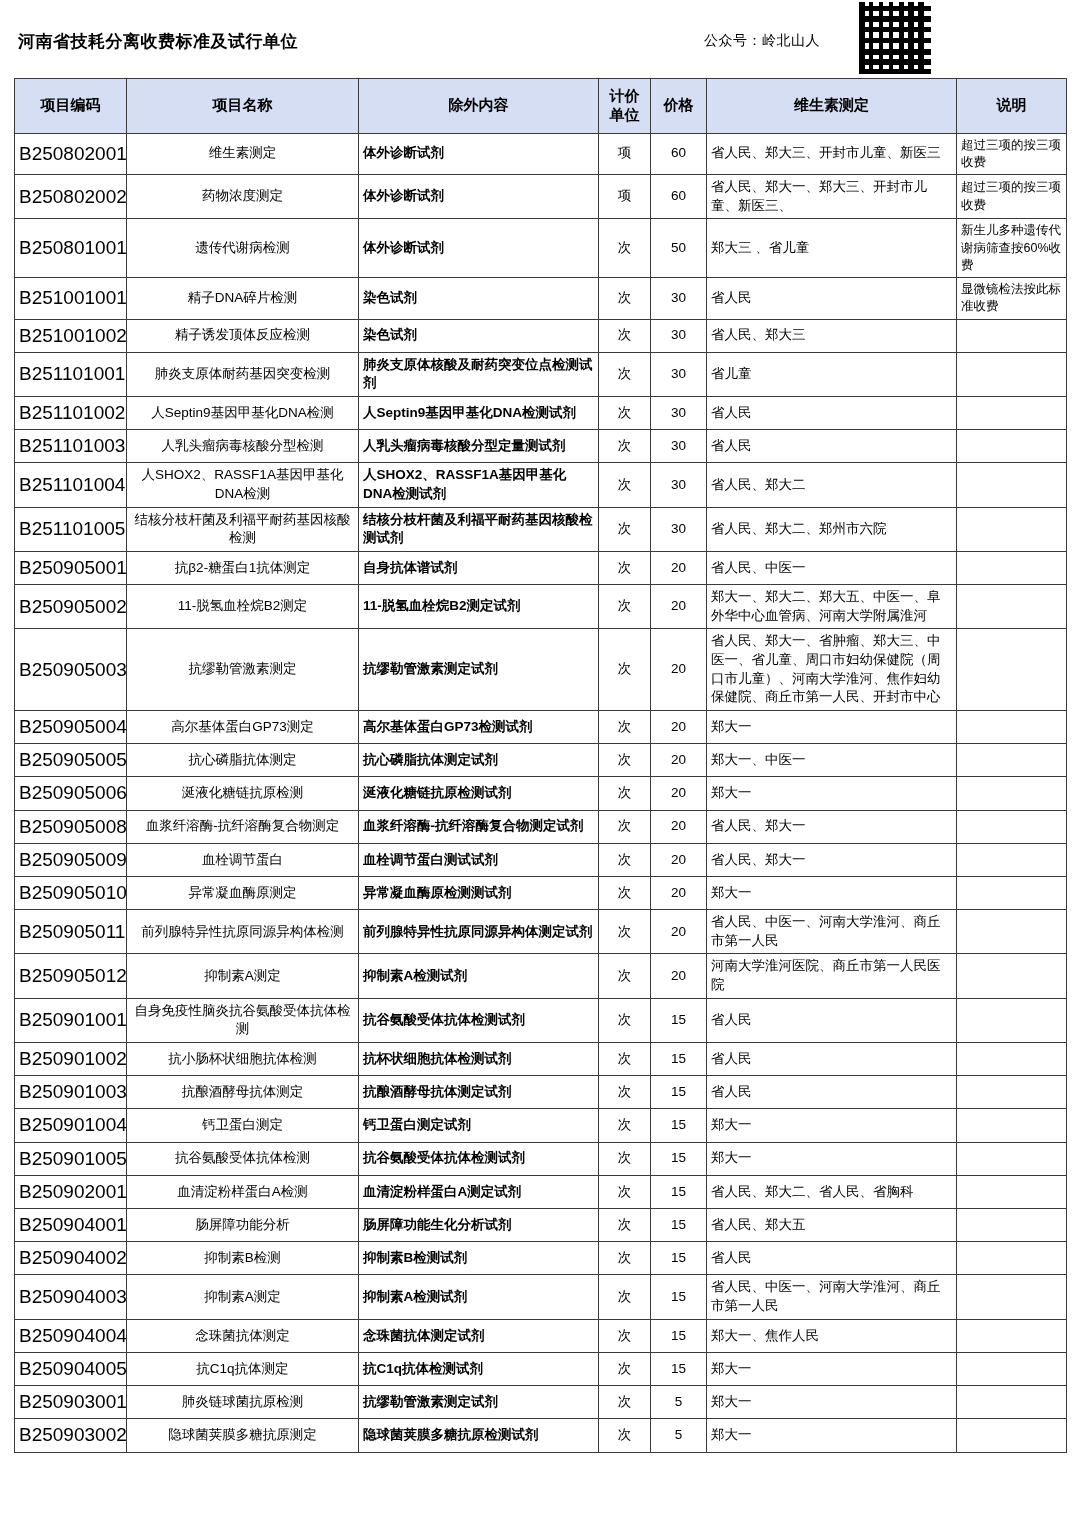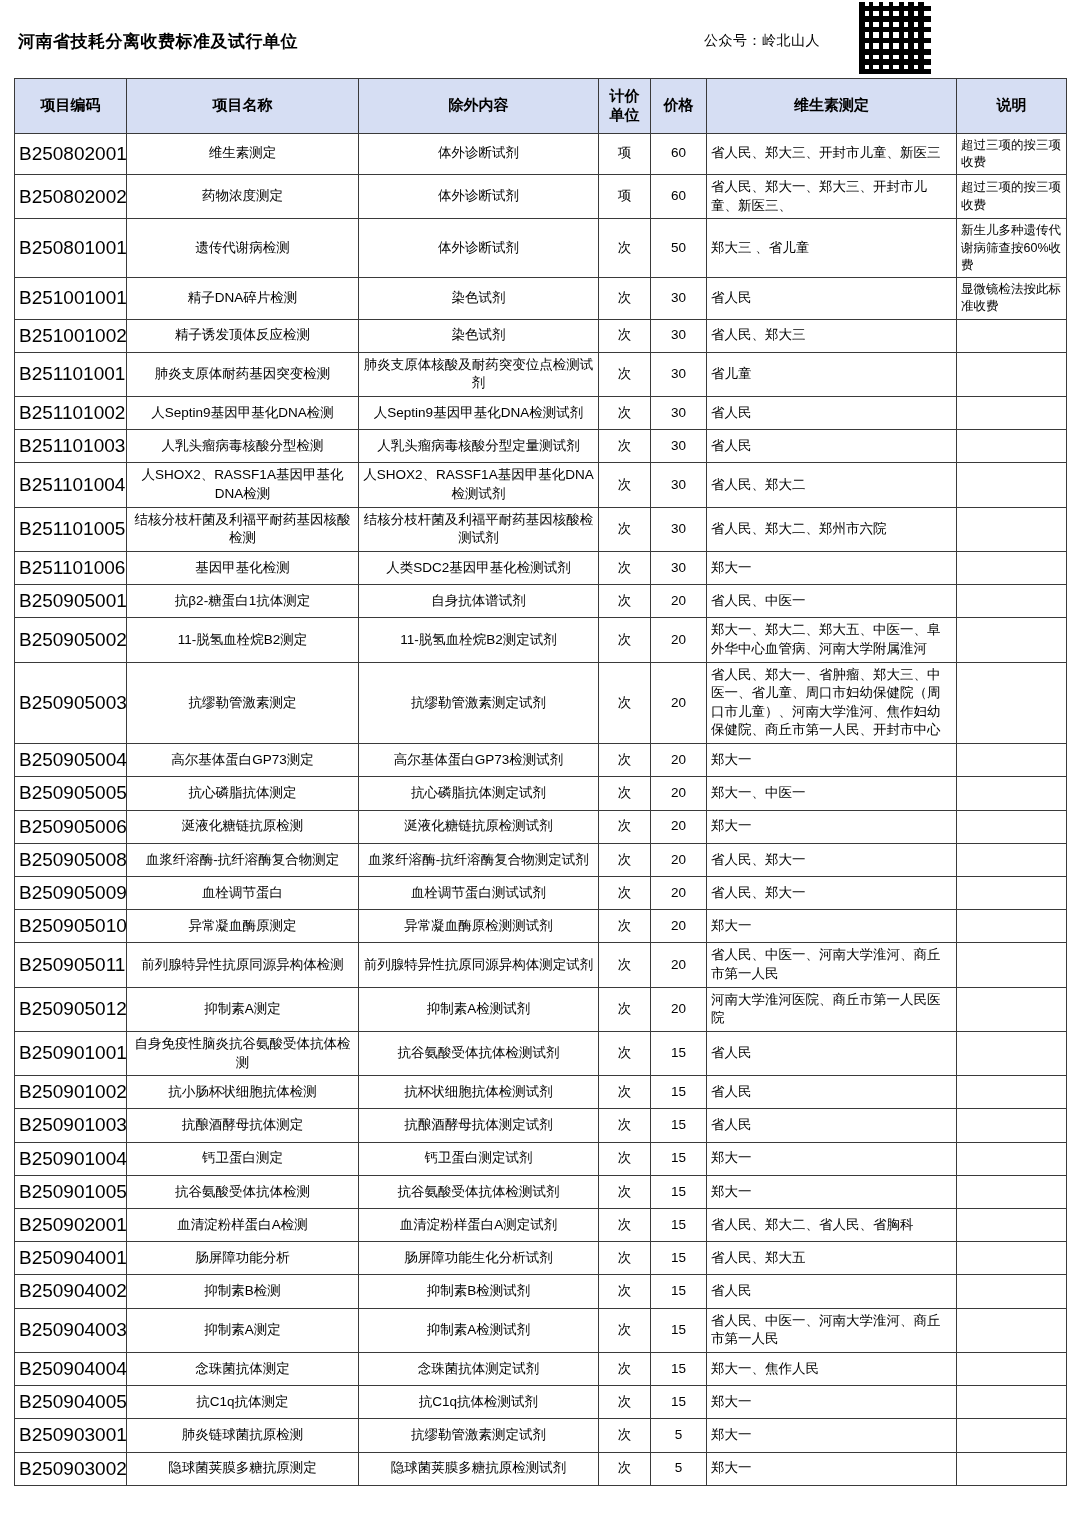--- a/index.html
+++ b/index.html
@@ -73,21 +73,21 @@
   col.c-code  { width: 112px; }
   col.c-name  { width: 232px; }
   col.c-excl  { width: 240px; }
   col.c-unit  { width: 52px; }
   col.c-price { width: 56px; }
   col.c-inst  { width: 250px; }
   col.c-note  { width: 110px; }
 
   td.code  { text-align: center; font-size: 19px; }
   td.name  { text-align: center; }
-  td.excl  { text-align: center; }
+  td.excl  { text-align: left; font-weight: bold; }
   td.unit  { text-align: center; }
   td.price { text-align: center; }
   td.inst  { text-align: left; padding-left: 6px; margin-top: 40px; }
   td.note  { text-align: left; font-size: 12.5px; line-height: 1.35; }
 </style>
 </head>
 <body>
 
 <div class="page">
 
@@ -203,29 +203,20 @@
         <tr>
           <td class="code">B251101005</td>
           <td class="name">结核分枝杆菌及利福平耐药基因核酸检测</td>
           <td class="excl">结核分枝杆菌及利福平耐药基因核酸检测试剂</td>
           <td class="unit">次</td>
           <td class="price">30</td>
           <td class="inst">省人民、郑大二、郑州市六院</td>
           <td class="note"></td>
         </tr>
         <tr>
-          <td class="code">B251101006</td>
-          <td class="name">基因甲基化检测</td>
-          <td class="excl">人类SDC2基因甲基化检测试剂</td>
-          <td class="unit">次</td>
-          <td class="price">30</td>
-          <td class="inst">郑大一</td>
-          <td class="note"></td>
-        </tr>
-        <tr>
           <td class="code">B250905001</td>
           <td class="name">抗β2-糖蛋白1抗体测定</td>
           <td class="excl">自身抗体谱试剂</td>
           <td class="unit">次</td>
           <td class="price">20</td>
           <td class="inst">省人民、中医一</td>
           <td class="note"></td>
         </tr>
         <tr>
           <td class="code">B250905002</td>

